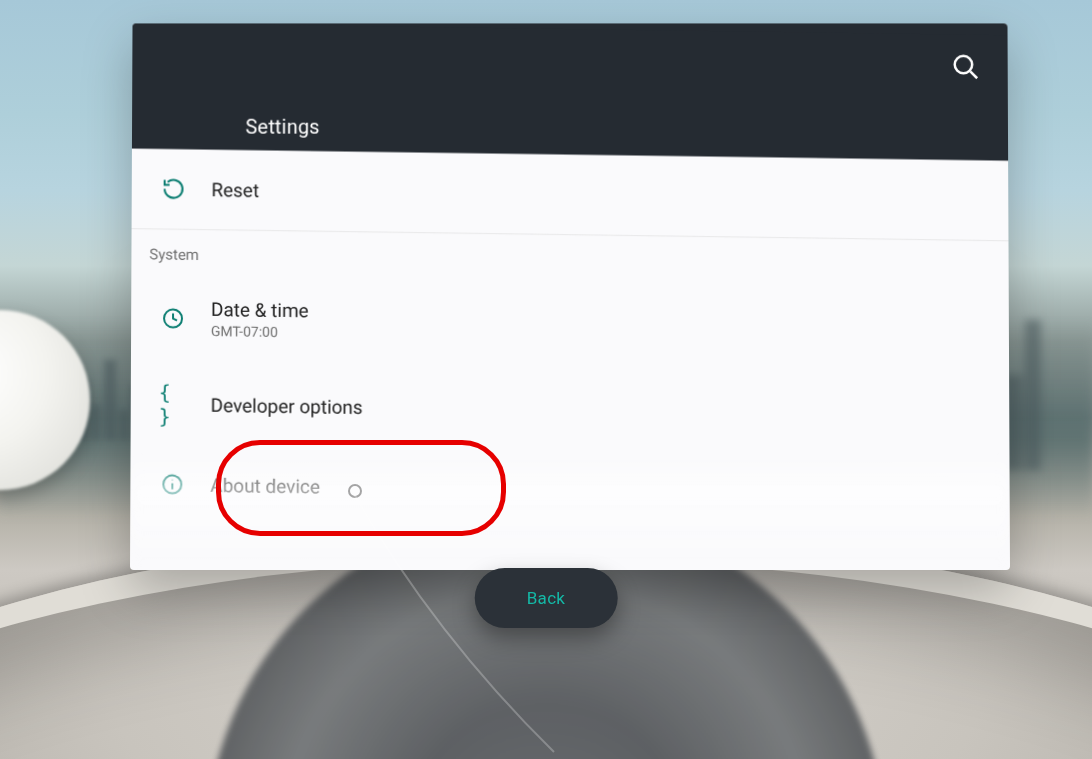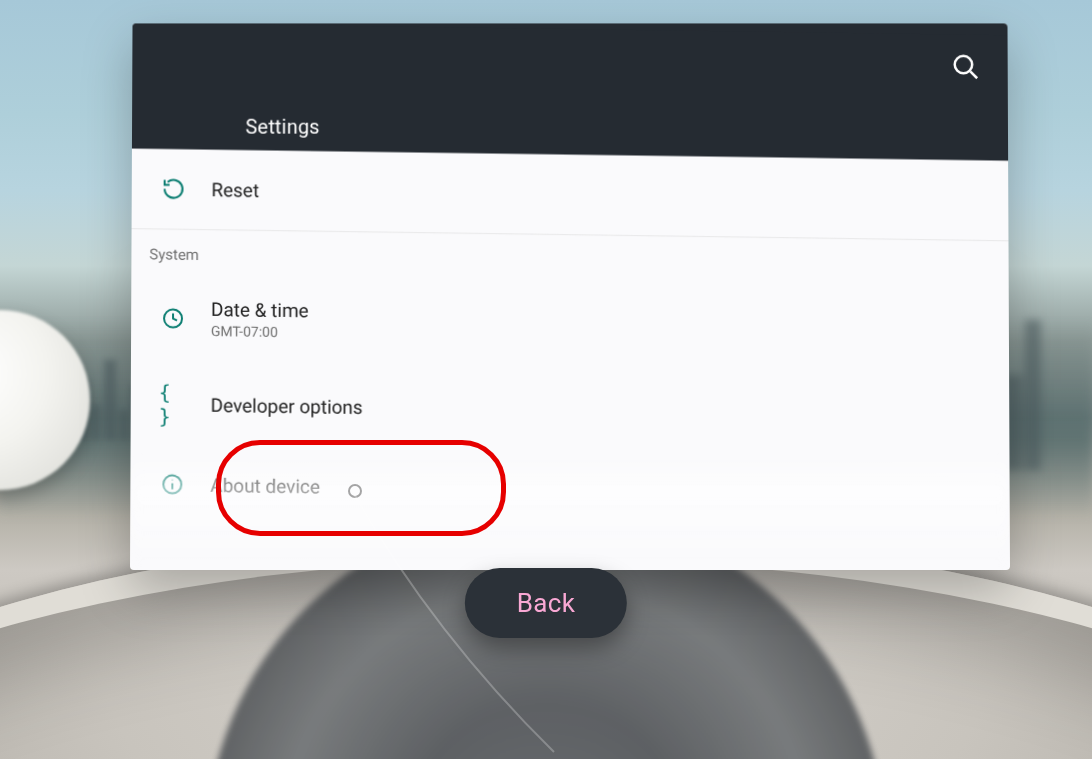--- a/index.html
+++ b/index.html
@@ -120,22 +120,22 @@
     filter:blur(6px);
   }
   
   .annotation{
     position:absolute;left:216px;top:440px;width:280px;height:86px;
     border:5px solid #e60000;border-radius:44px;pointer-events:none;z-index:50;
   }
   
   .back-btn{
     position:absolute;left:50%;top:568px;transform:translateX(-50%);
-    padding:20px 52px;border-radius:40px;background:#2b3138;color:#f9a8d4;
-    font-size:26px;letter-spacing:.3px;cursor:pointer;
+    padding:20px 52px;border-radius:40px;background:#2b3138;color:#14b8a6;
+    font-size:17px;letter-spacing:.3px;cursor:pointer;
     box-shadow:0 10px 22px rgba(0,0,0,.35);
   }
   
   .gaze{
     position:absolute;left:348px;top:484px;width:10px;height:10px;border:2px solid rgba(0,0,0,.35);border-radius:50%;
     pointer-events:none;
   }
   .gaze-line{
     position:absolute;left:354px;top:494px;width:220px;height:260px;pointer-events:none;opacity:.25;
   }

